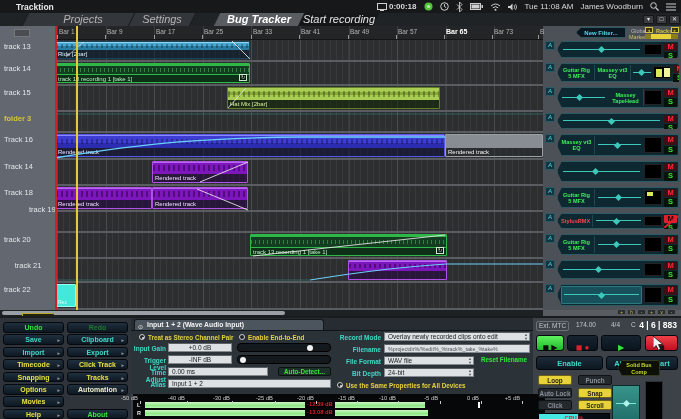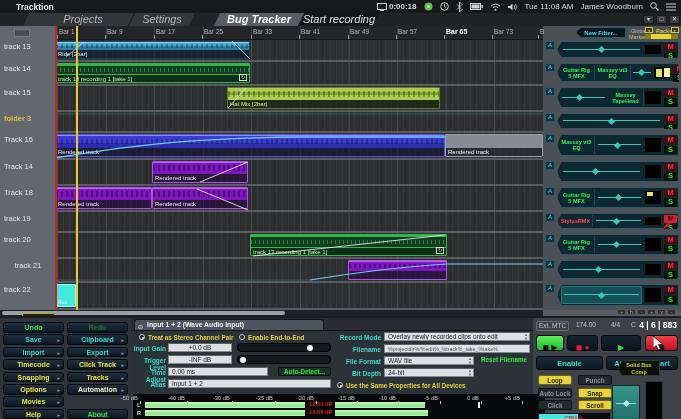--- a/index.html
+++ b/index.html
@@ -427,21 +427,21 @@
         </div>
         <div class="meterbox">
           <div class="b1" style="height: 30%; bottom: 60%;"></div>
         </div>
         <div class="ms">
           <div class="m">M</div>
           <div class="s">S</div>
         </div>
       </div>
       <div class="lane" style="top: 186px; height: 19px;"></div>
-      <div class="tname" style="top: 189px;">track 19</div>
+      <div class="tname" style="top: 180px; margin-left: 25px;">track 19</div>
       <div class="abtn" style="left: 545px; top: 187px;">A</div>
       <div class="strip" style="left: 557px; top: 187px; height: 16px;">
         <div class="plug alert">StylusRMX</div>
         <div class="slid">
           <div class="line"></div>
           <div class="knob" style="left: 45%;"></div>
         </div>
         <div class="meterbox"></div>
         <div class="ms muted">
           <div class="m">M</div>

